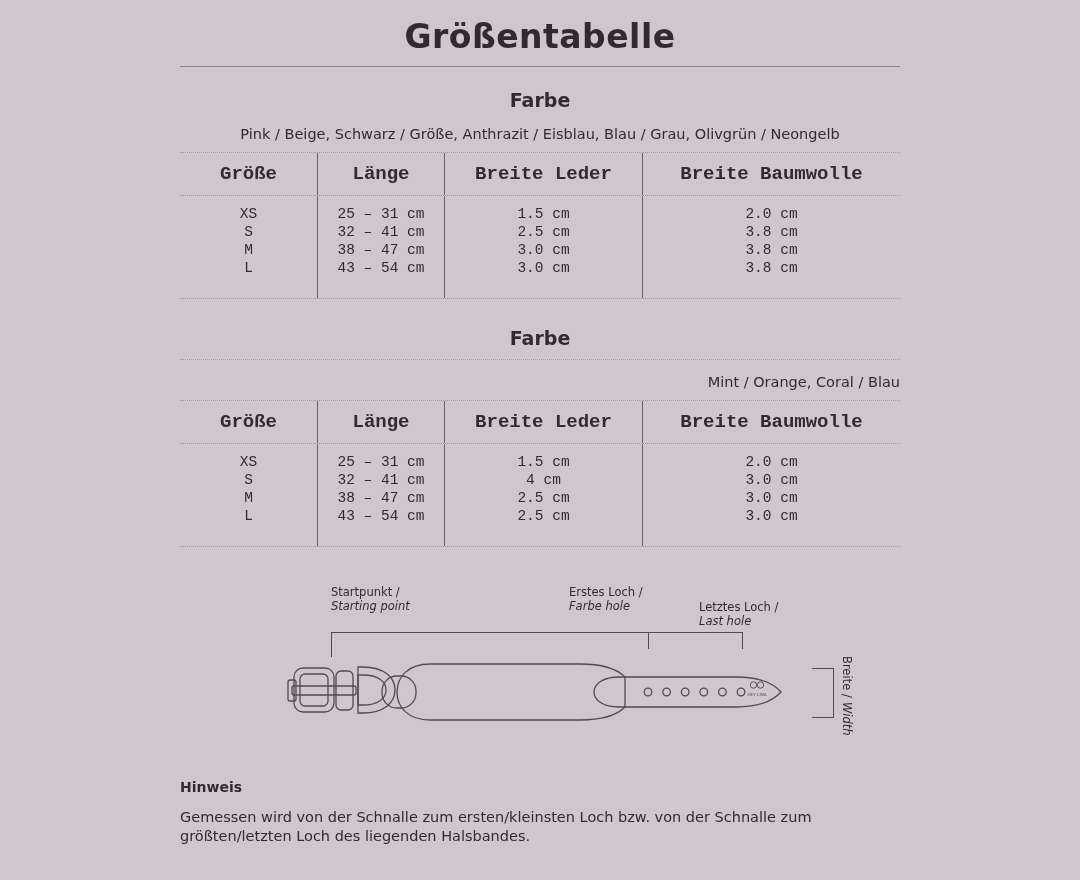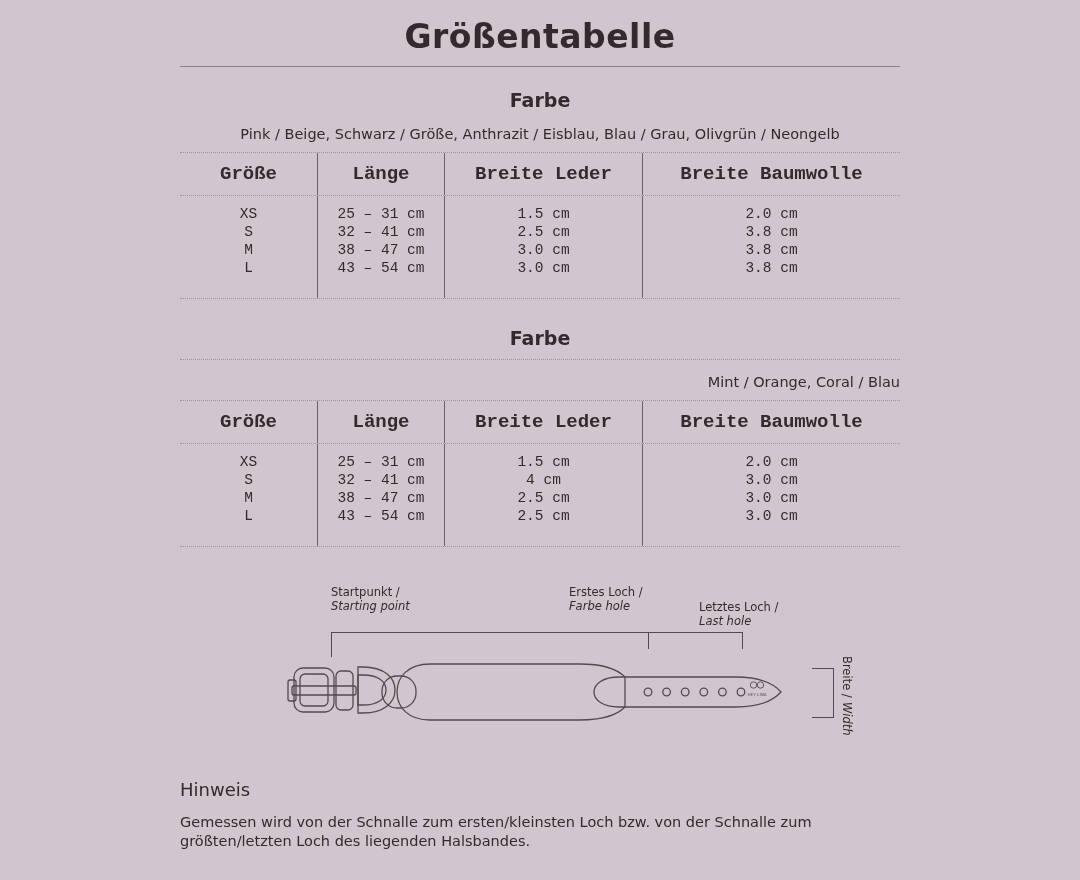--- a/index.html
+++ b/index.html
@@ -104,21 +104,21 @@
     position:absolute;left:796px;top:73px;height:86px;
     writing-mode:vertical-rl;
     font-size:11.5px;
     display:flex;align-items:center;justify-content:center;
     white-space:nowrap;
   }
   .w-label i{font-style:italic;}
 
   
   .note{position:absolute;left:180px;top:779px;width:745px;}
-  .note-heading{font-size:18px;font-weight:400;}
+  .note-heading{font-size:14px;font-weight:700;}
   .note-body{font-size:14.5px;line-height:19px;margin-top:13px;}
 </style>
 </head>
 <body>
 
 <div class="content">
 
   <h1 class="page-title">Größentabelle</h1>
   <div class="title-rule"></div>
 

